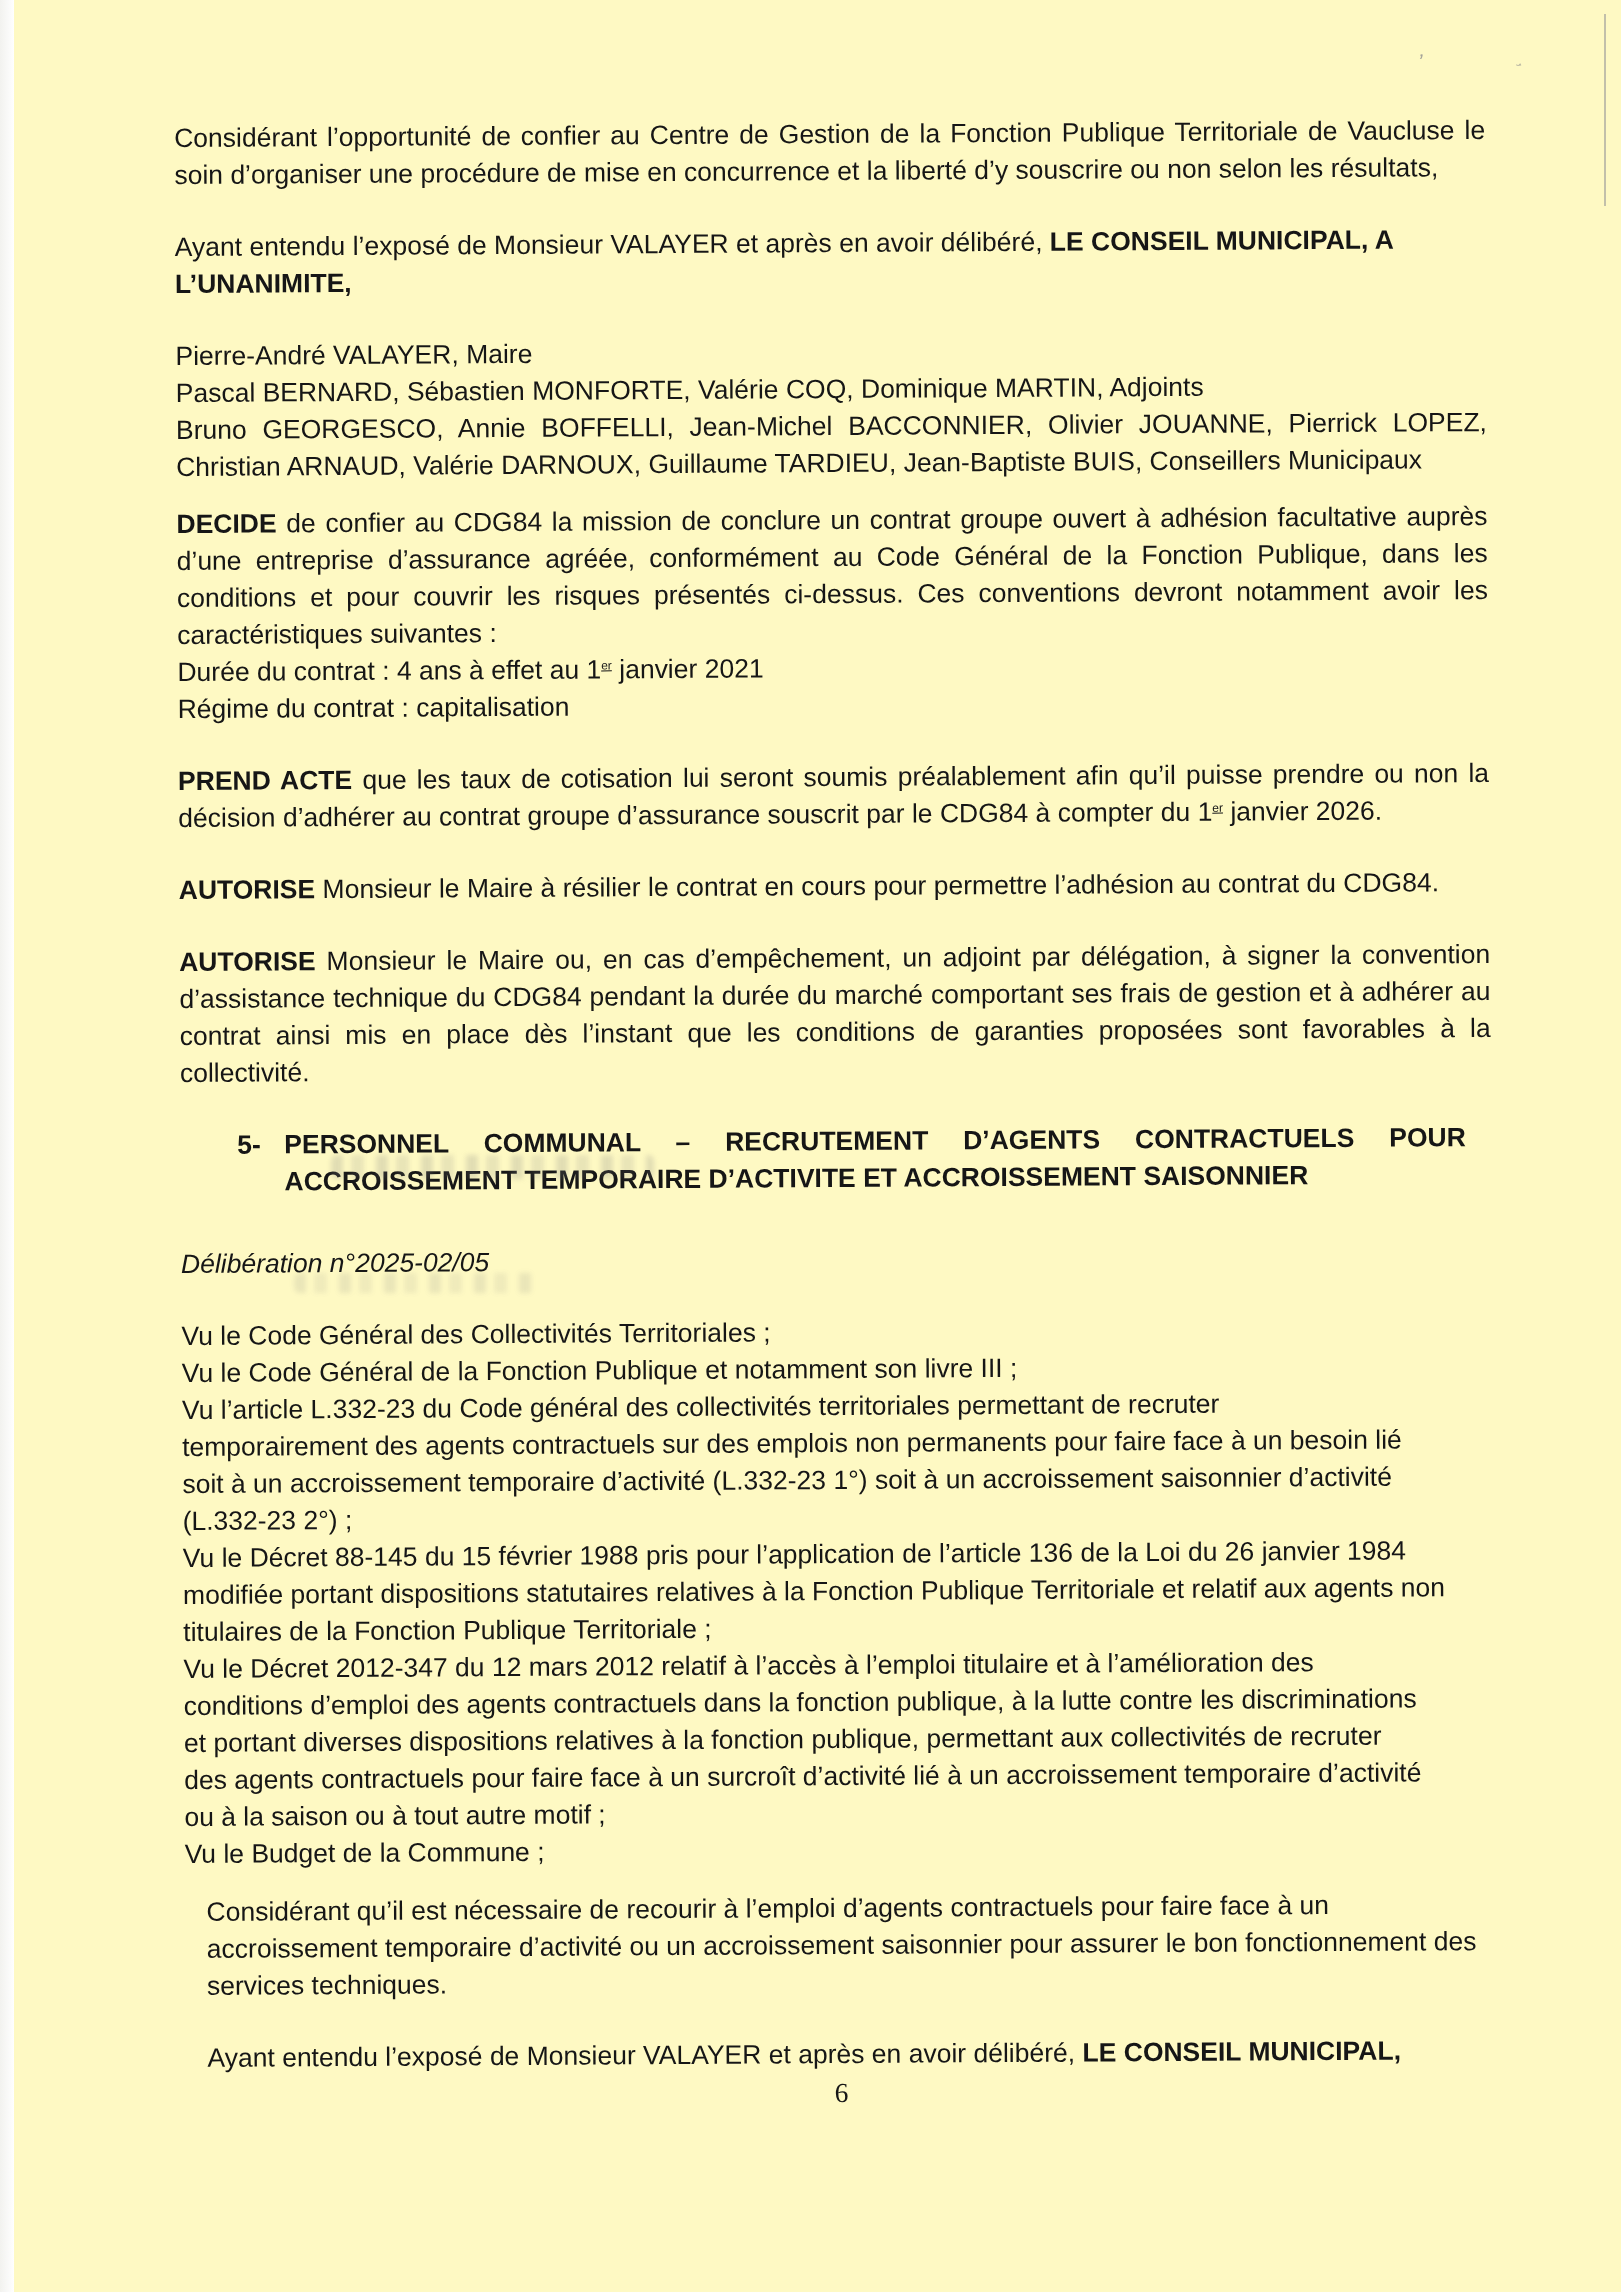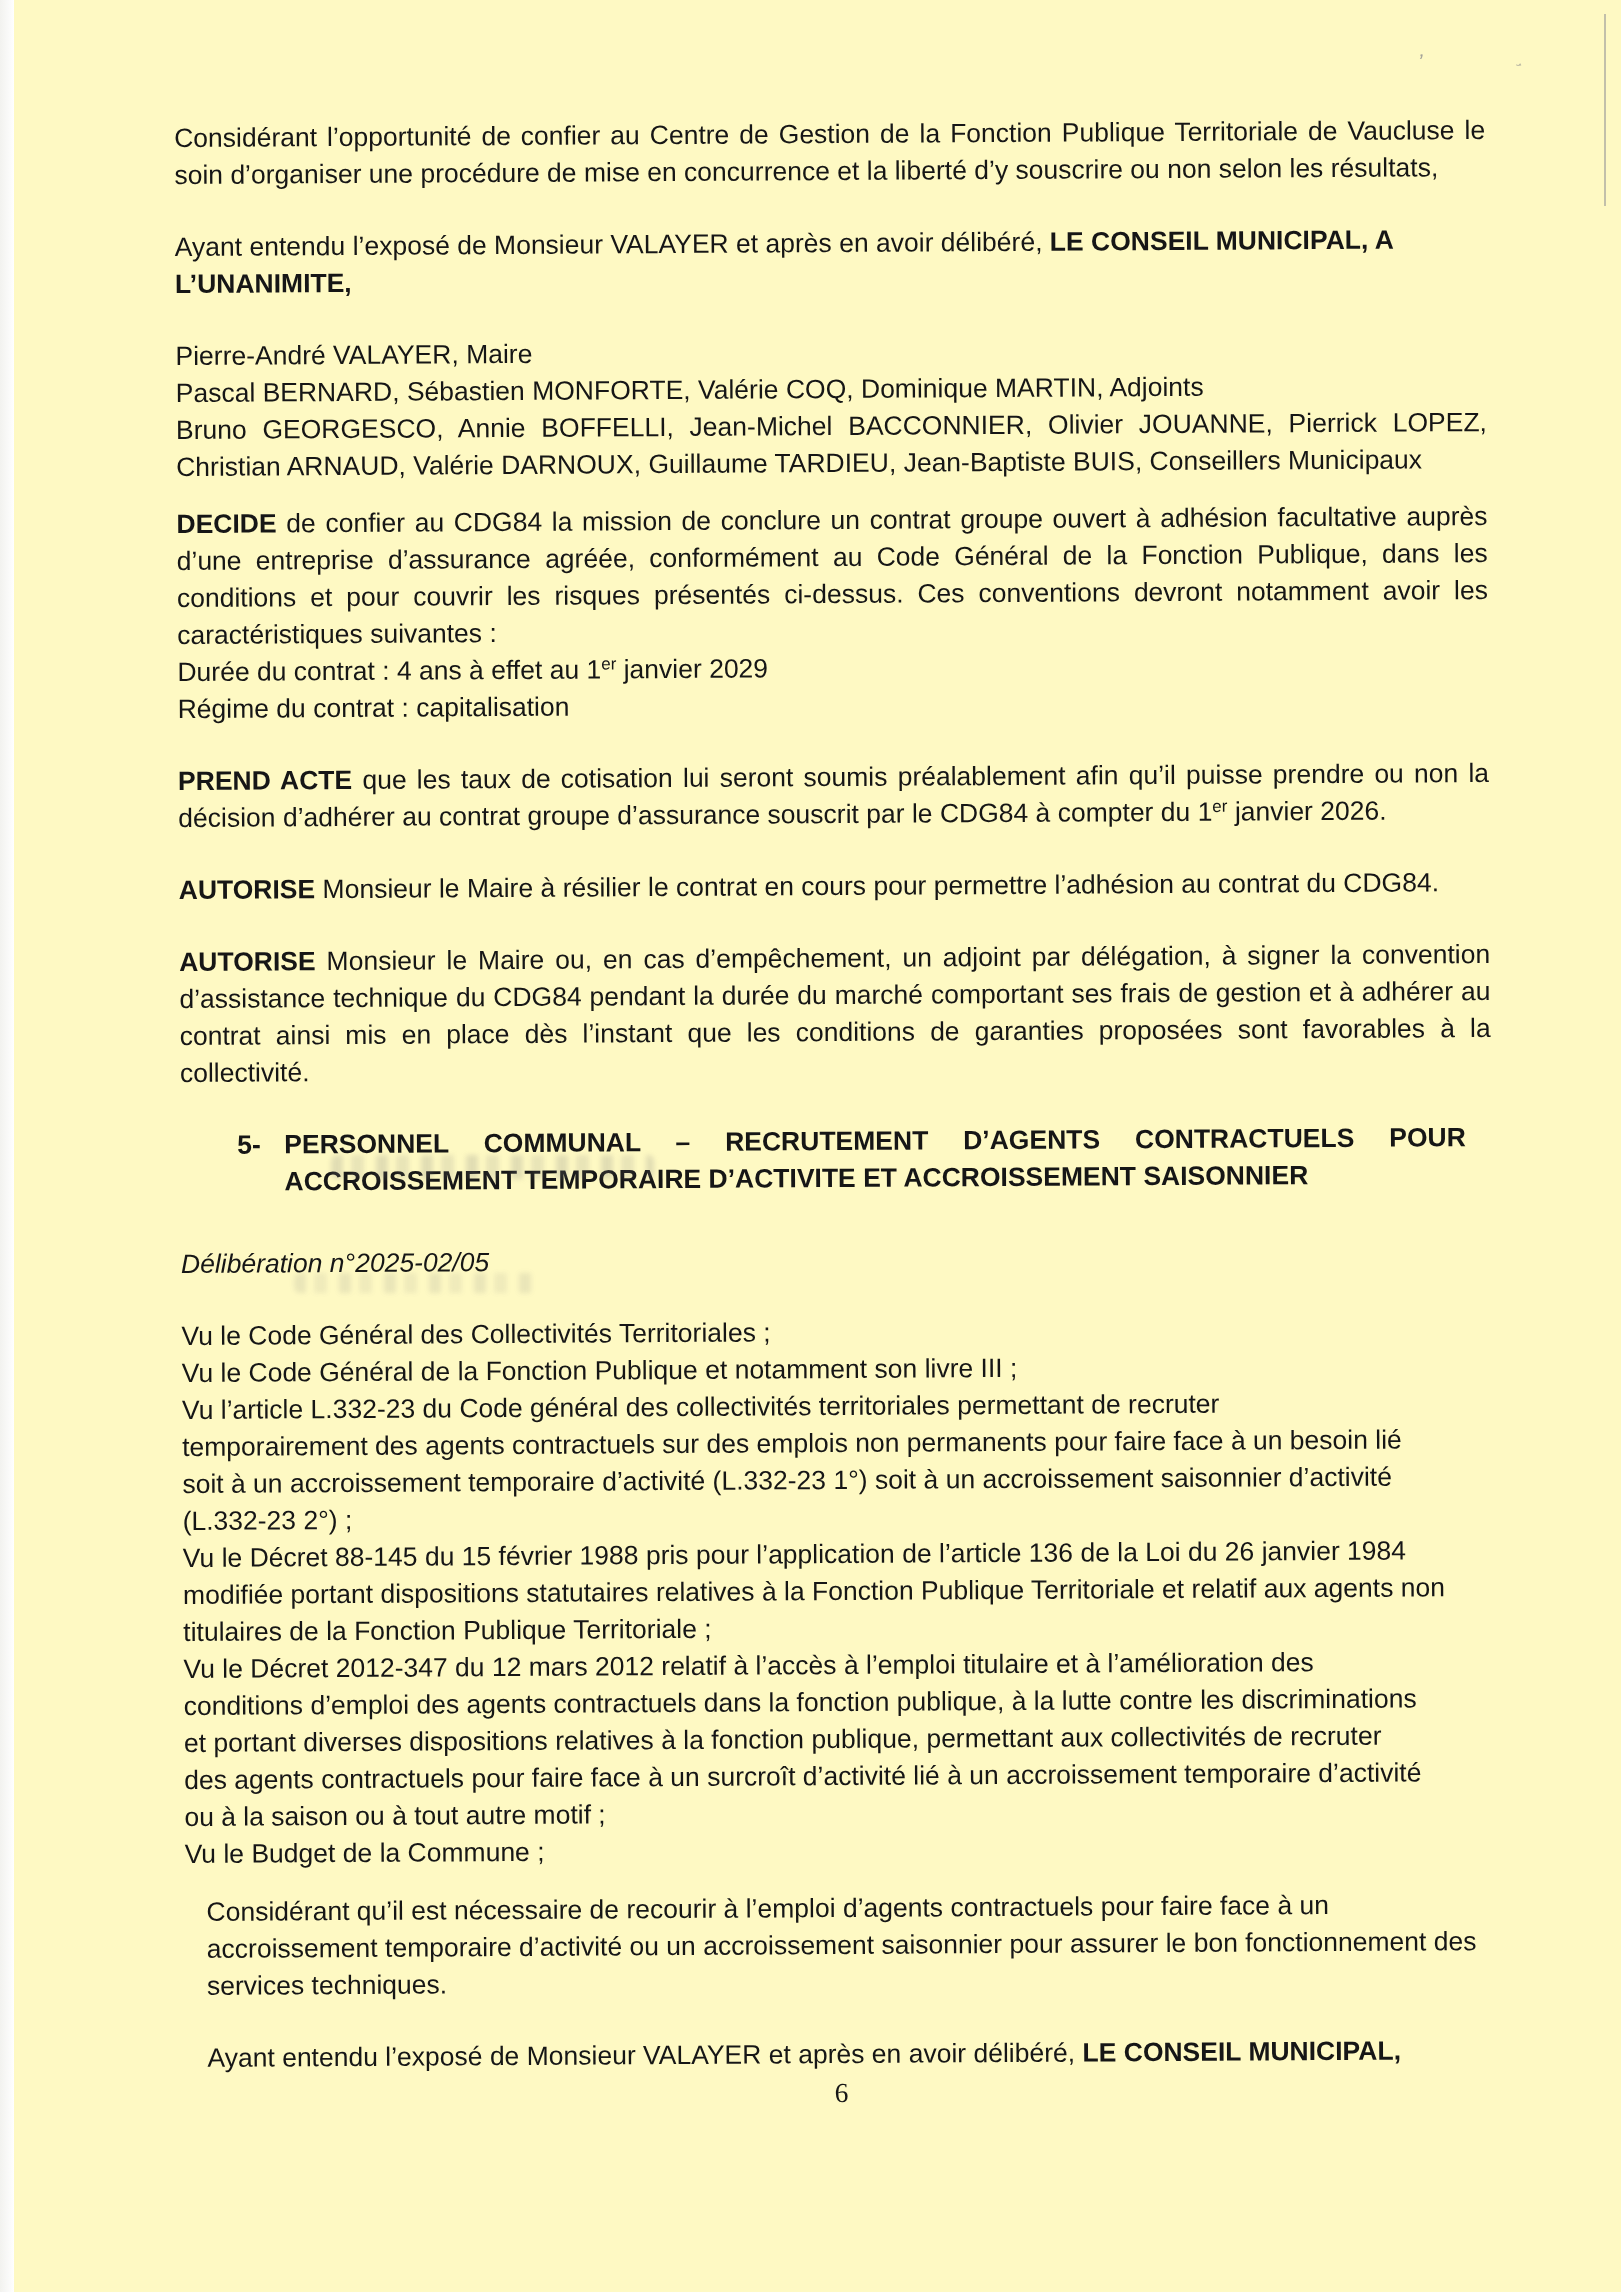--- a/index.html
+++ b/index.html
@@ -17,21 +17,21 @@
     background:linear-gradient(90deg,#f2f2ef,#ffffff);}
   .content{
     position:absolute;left:174px;top:116px;width:1311px;
     font-size:26.5px;line-height:37px;
     transform:rotate(-0.35deg);
     transform-origin:50% 0;
   }
   .block{margin:0 0 35px 0;}
   .block p{margin:0;}
   .b{font-weight:bold;}
-  sup{font-size:17px;line-height:0;vertical-align:8.8px;}
+  sup{font-size:12px;line-height:0;vertical-align:8.8px;text-decoration:underline;}
 
   
   [data-name="considerant-vaucluse"] p,
   [data-name="conseil-membres"] p,
   [data-name="decide-block"] p,
   [data-name="prend-acte"] p,
   [data-name="autorise-convention"] p{ text-align:justify; }
 
   [data-name="conseil-membres"]{margin-bottom:19.6px;}
   [data-name="vu-block"]{margin-bottom:21.6px;}
@@ -87,21 +87,21 @@
         <div class="block" data-name="ayant-entendu-1">
           <p data-name="text-line"><span data-name="text-segment">Ayant entendu l’exposé de Monsieur VALAYER et après en avoir délibéré, </span><span class="b" data-name="bold-text-segment">LE CONSEIL MUNICIPAL, A L’UNANIMITE,</span></p>
         </div>
         <div class="block" data-name="conseil-membres">
           <p data-name="text-line"><span data-name="text-segment">Pierre-André VALAYER, Maire</span></p>
           <p data-name="text-line"><span data-name="text-segment">Pascal BERNARD, Sébastien MONFORTE, Valérie COQ, Dominique MARTIN, Adjoints</span></p>
           <p data-name="text-line"><span data-name="text-segment">Bruno GEORGESCO, Annie BOFFELLI, Jean-Michel BACCONNIER, Olivier JOUANNE, Pierrick LOPEZ, Christian ARNAUD, Valérie DARNOUX, Guillaume TARDIEU, Jean-Baptiste BUIS, Conseillers Municipaux</span></p>
         </div>
         <div class="block" data-name="decide-block">
           <p data-name="text-line"><span class="b" data-name="bold-text-segment">DECIDE</span><span data-name="text-segment"> de confier au CDG84 la mission de conclure un contrat groupe ouvert à adhésion facultative auprès d’une entreprise d’assurance agréée, conformément au Code Général de la Fonction Publique, dans les conditions et pour couvrir les risques présentés ci-dessus. Ces conventions devront notamment avoir les caractéristiques suivantes :</span></p>
-          <p data-name="text-line"><span data-name="text-segment">Durée du contrat : 4 ans à effet au 1</span><sup data-name="text-segment">er</sup><span data-name="text-segment"> janvier 2029</span></p>
+          <p data-name="text-line"><span data-name="text-segment">Durée du contrat : 4 ans à effet au 1</span><sup data-name="text-segment">er</sup><span data-name="text-segment"> janvier 2021</span></p>
           <p data-name="text-line"><span data-name="text-segment">Régime du contrat : capitalisation</span></p>
         </div>
         <div class="block" data-name="prend-acte">
           <p data-name="text-line"><span class="b" data-name="bold-text-segment">PREND ACTE</span><span data-name="text-segment"> que les taux de cotisation lui seront soumis préalablement afin qu’il puisse prendre ou non la décision d’adhérer au contrat groupe d’assurance souscrit par le CDG84 à compter du 1</span><sup data-name="text-segment">er</sup><span data-name="text-segment"> janvier 2026.</span></p>
         </div>
         <div class="block" data-name="autorise-resiliation">
           <p data-name="text-line"><span class="b" data-name="bold-text-segment">AUTORISE</span><span data-name="text-segment"> Monsieur le Maire à résilier le contrat en cours pour permettre l’adhésion au contrat du CDG84.</span></p>
         </div>
         <div class="block" data-name="autorise-convention">
           <p data-name="text-line"><span class="b" data-name="bold-text-segment">AUTORISE</span><span data-name="text-segment"> Monsieur le Maire ou, en cas d’empêchement, un adjoint par délégation, à signer la convention d’assistance technique du CDG84 pendant la durée du marché comportant ses frais de gestion et à adhérer au contrat ainsi mis en place dès l’instant que les conditions de garanties proposées sont favorables à la collectivité.</span></p>

